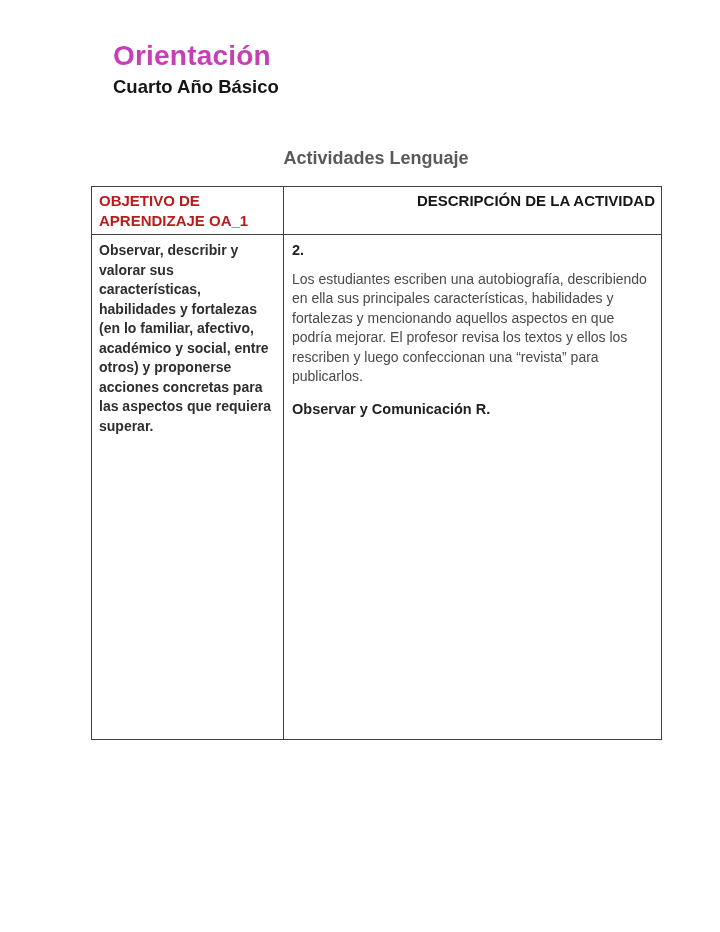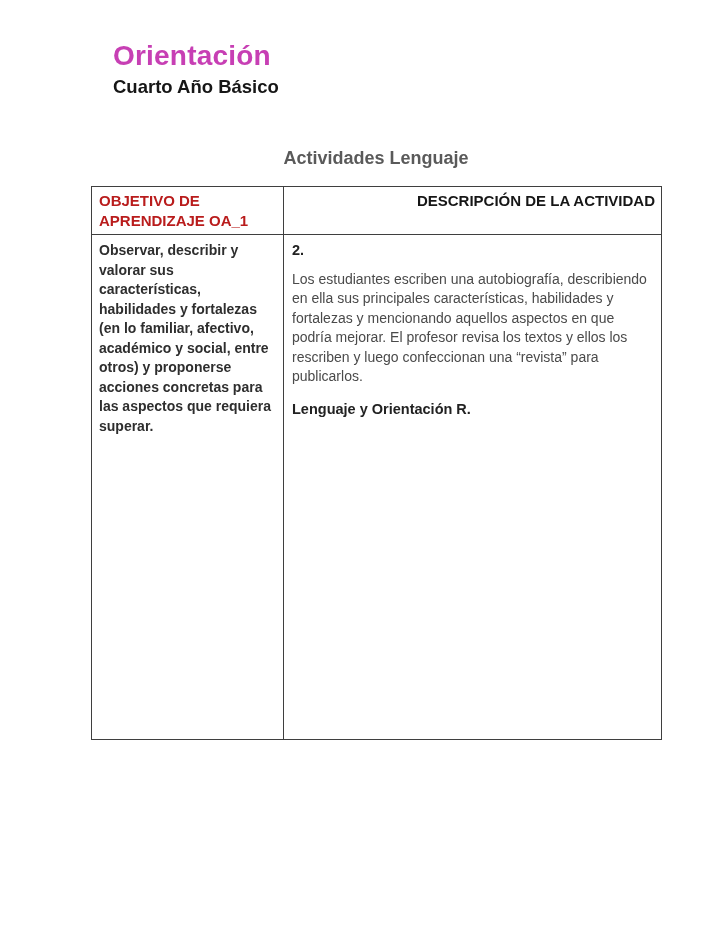--- a/index.html
+++ b/index.html
@@ -151,19 +151,19 @@
         <th class="col-obj">OBJETIVO DE APRENDIZAJE OA_1</th>
         <th class="col-desc">DESCRIPCIÓN DE LA ACTIVIDAD</th>
       </tr>
     </thead>
     <tbody>
       <tr>
         <td class="objective-cell">Observar, describir y valorar sus características, habilidades y fortalezas (en lo familiar, afectivo, académico y social, entre otros) y proponerse acciones concretas para las aspectos que requiera superar.</td>
         <td class="description-cell">
           <div class="activity-number">2.</div>
           <p class="activity-text">Los estudiantes escriben una autobiografía, describiendo en ella sus principales características, habilidades y fortalezas y mencionando aquellos aspectos en que podría mejorar. El profesor revisa los textos y ellos los rescriben y luego confeccionan una “revista” para publicarlos.</p>
-          <div class="activity-ref">Lenguaje y Orientación R.</div>
+          <div class="activity-ref">Observar y Comunicación R.</div>
         </td>
       </tr>
     </tbody>
   </table>
 
 </div>
 
 </body></html>

